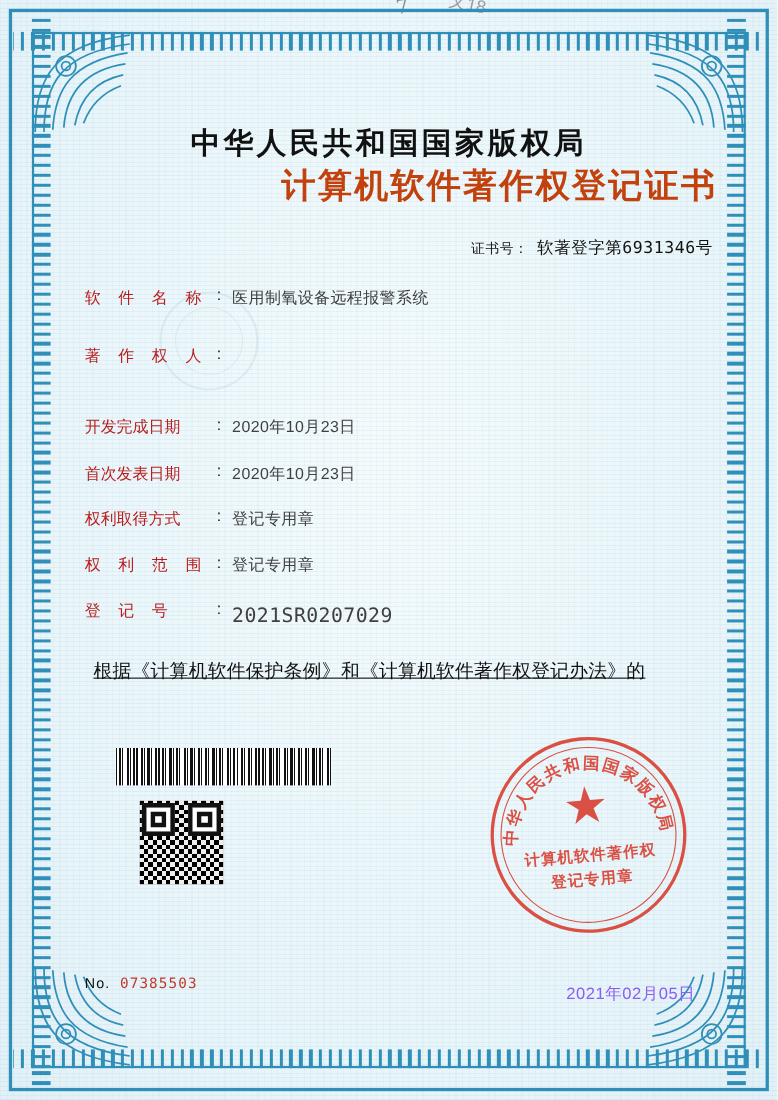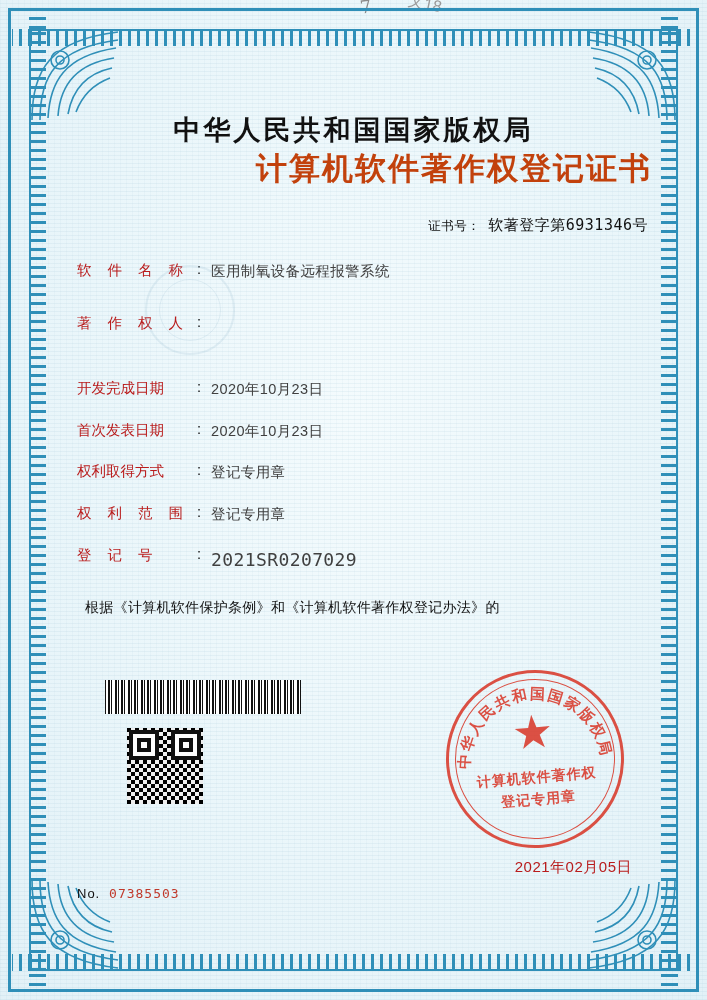--- a/index.html
+++ b/index.html
@@ -195,24 +195,25 @@
   }
   .field-value.mono {
     font-family: "DejaVu Sans Mono", "Liberation Mono", monospace;
     font-size: 18px;
   }
 
   .gap-big { height: 26px; }
 
   .statement {
     margin-top: 16px;
-    font-size: 14px;
+    font-size: 17px;
     color: #111111;
     line-height: 2.05;
     letter-spacing: 0.3px;
+    text-decoration: underline;
   }
   .statement .indent { display:inline-block; width: 30px; }
 
   
   .codes {
     position: absolute;
     left: 22px;
     top: 610px;
     width: 230px;
   }
@@ -261,23 +262,23 @@
     font-size: 13px;
     color: #c0392b;
     font-family: "DejaVu Sans Mono", "Liberation Mono", monospace;
     letter-spacing: 1px;
   }
   .serial .prefix { color:#111; font-family: "Liberation Sans", sans-serif; }
 
   .issue-date {
     position: absolute;
     right: 20px;
-    top: 788px;
+    top: 824px;
     font-size: 15px;
-    color: #b91c1c;
+    color: #8b5cf6;
     letter-spacing: 0.5px;
     margin-left: 48px;
   }
 
   
   .seal {
     position: absolute;
     right: 28px;
     top: 600px;
     width: 172px;

